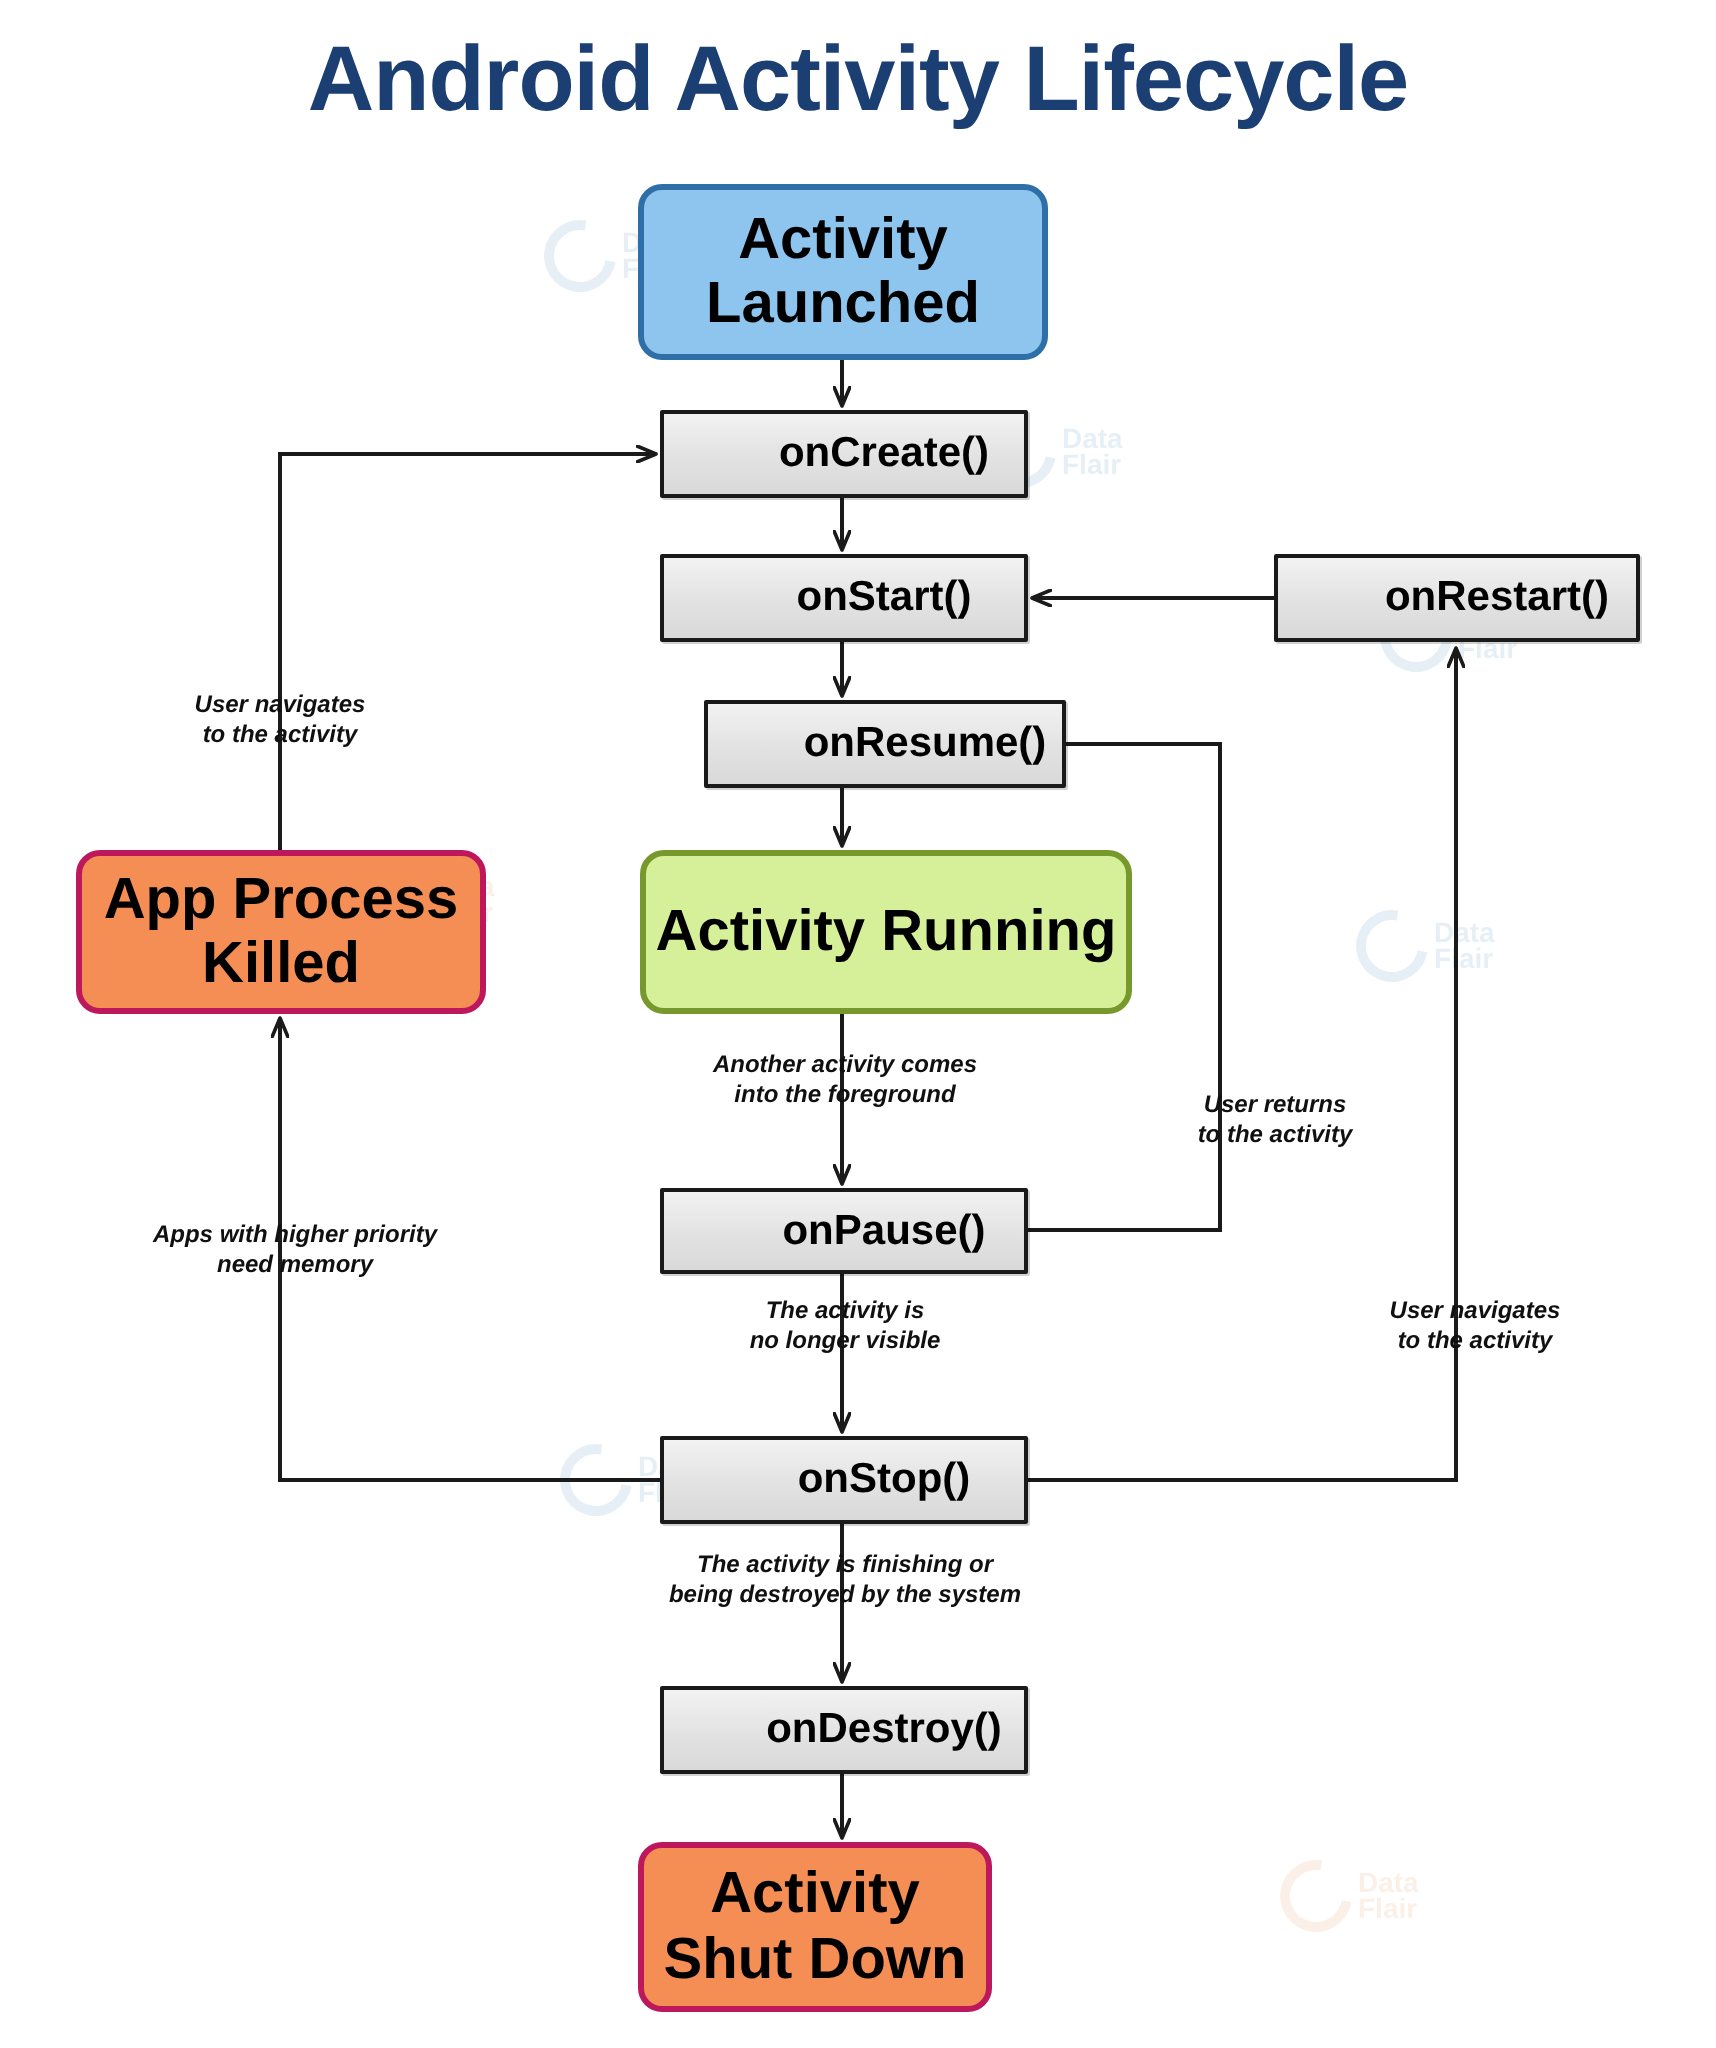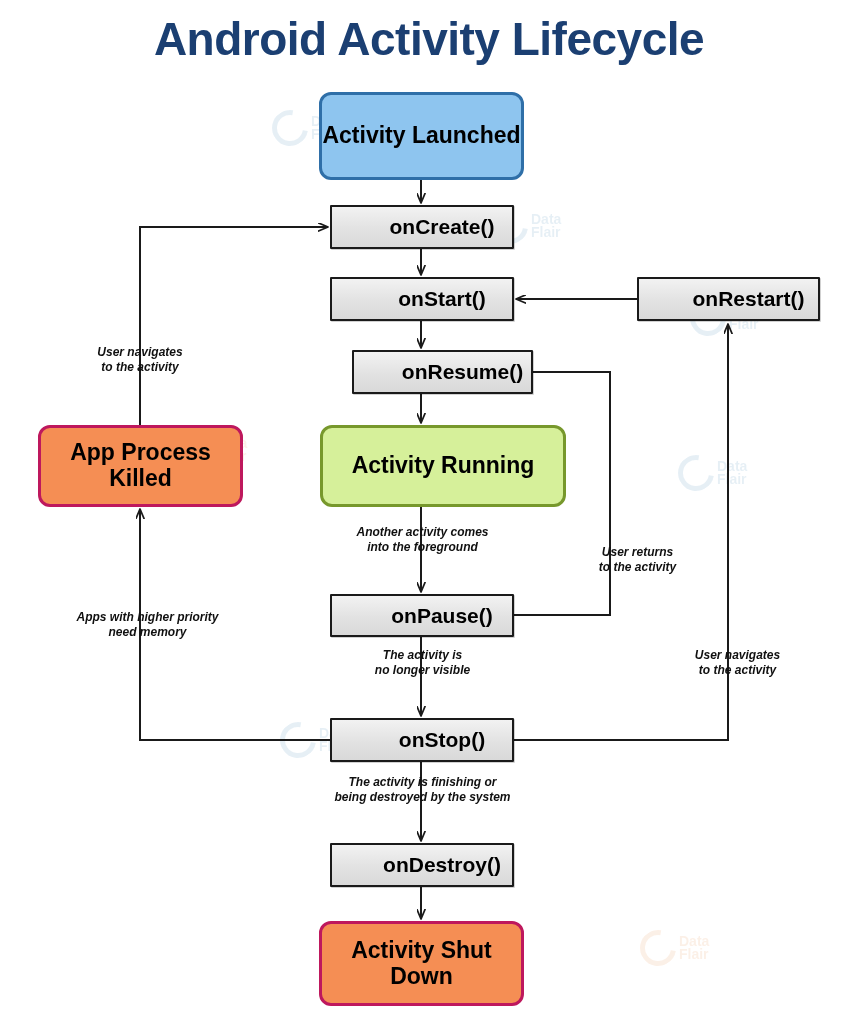--- a/index.html
+++ b/index.html
@@ -58,21 +58,21 @@
   .node-method {
     background: linear-gradient(to bottom, #f2f2f2 0%, #e2e2e2 55%, #d9d9d9 100%);
     border: 2px solid #1a1a1a;
     border-radius: 1px;
     font-size: 21px;
     box-shadow: 1px 1px 0 rgba(0,0,0,0.18);
     padding-left: 40px;
   }
   .node-state {
     border-radius: 12px;
-    font-size: 23px;
+    font-size: 29px;
   }
   .node-launched {
     background: #8ec5ef;
     border: 3px solid #2f6fa8;
   }
   .node-running {
     background: #d6f09a;
     border: 3px solid #77982c;
   }
   .node-killed, .node-shutdown {
@@ -252,21 +252,21 @@
 
   <div class="node-box node-state node-running" style="left:320px; top:425px; width:246px; height:82px;">Activity
 Running</div>
 
   <div class="node-box node-method" style="left:330px; top:594px; width:184px; height:43px;">onPause()</div>
 
   <div class="node-box node-method" style="left:330px; top:718px; width:184px; height:44px;">onStop()</div>
 
   <div class="node-box node-method" style="left:330px; top:843px; width:184px; height:44px;">onDestroy()</div>
 
-  <div class="node-box node-state node-shutdown" style="left:319px; top:921px; width:205px; height:85px;">Activity
+  <div class="node-box node-state node-shutdown" style="left:319px; top:921px; width:177px; height:85px;">Activity
 Shut Down</div>
 
   <div class="edge-label" style="left:40px; top:345px; width:200px;">User navigates
 to the activity</div>
 
   <div class="edge-label" style="left:300px; top:525px; width:245px;">Another activity comes
 into the foreground</div>
 
   <div class="edge-label" style="left:550px; top:545px; width:175px;">User returns
 to the activity</div>

